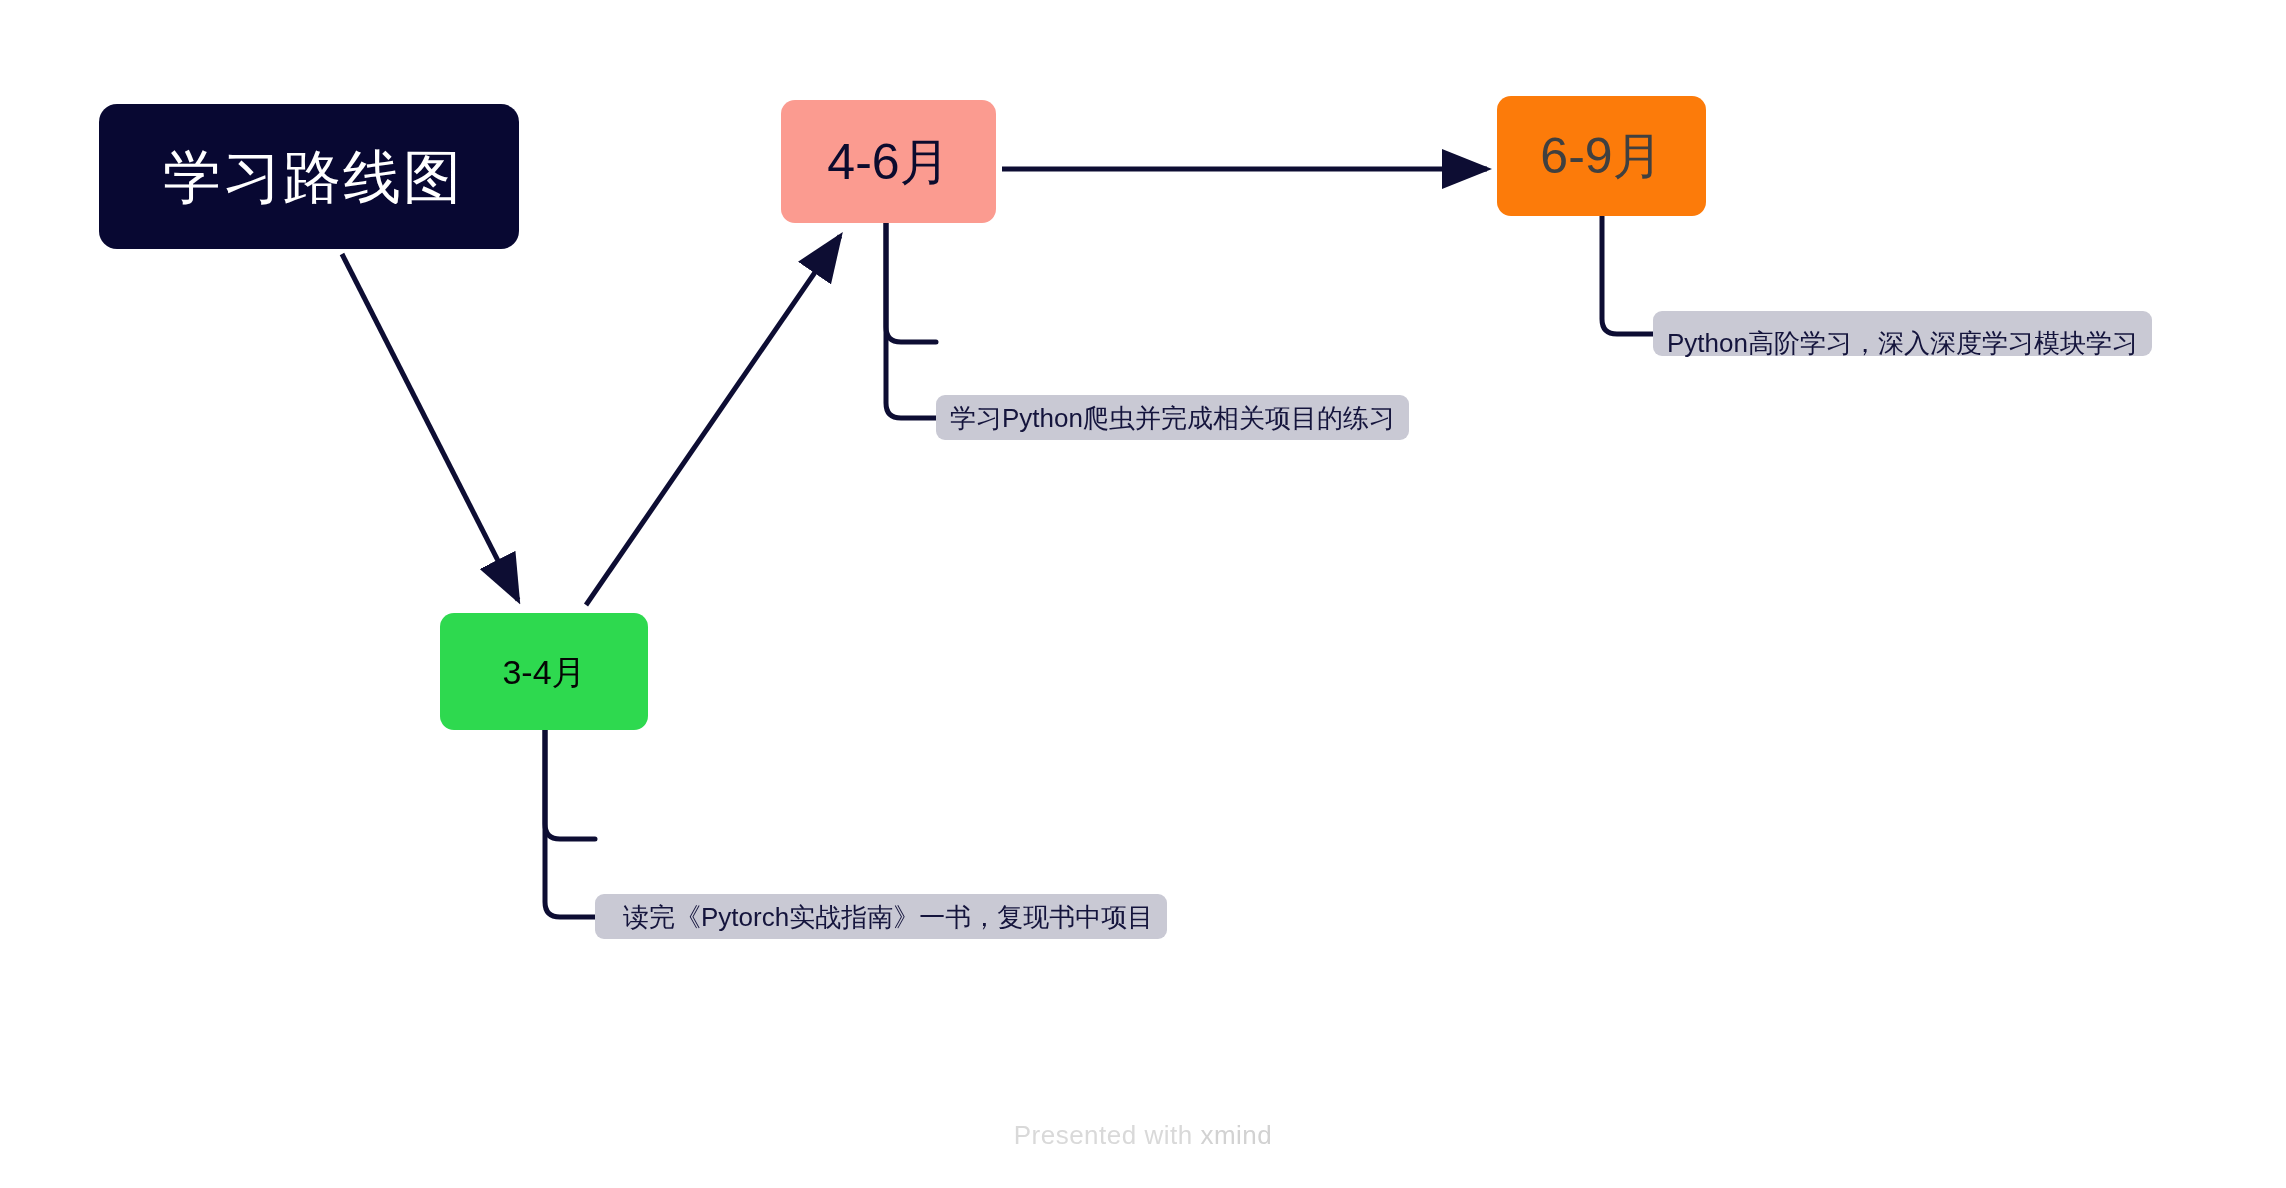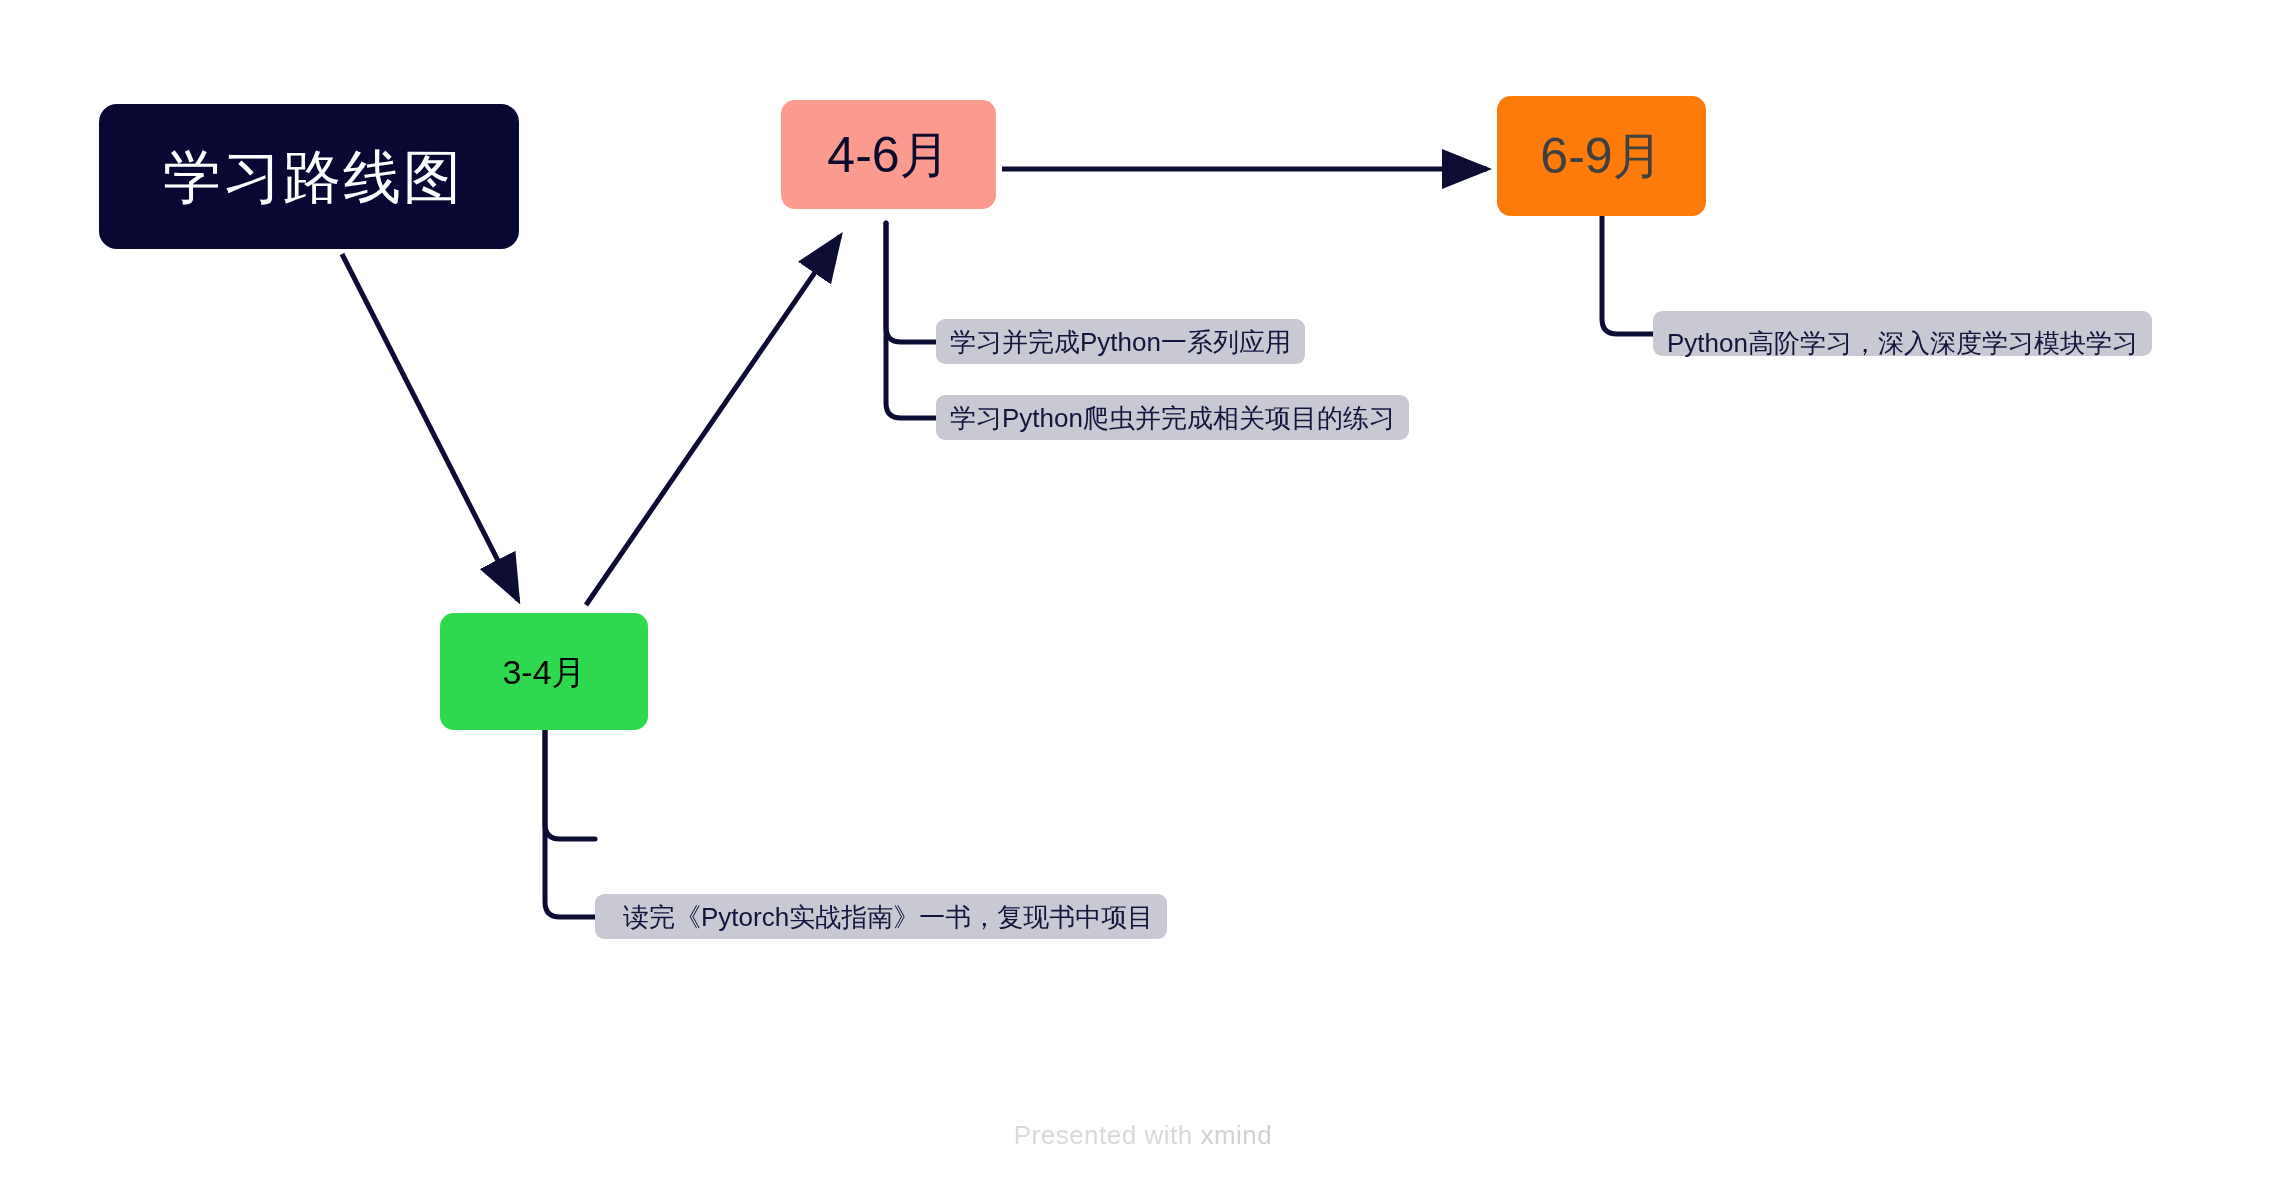--- a/index.html
+++ b/index.html
@@ -56,21 +56,21 @@
     width: 208px;
     height: 117px;
     background: #2ED94F;
     color: #050505;
     font-size: 34px;
   }
   .node-pink {
     left: 781px;
     top: 100px;
     width: 215px;
-    height: 109px;
+    height: 123px;
     background: #FB9B90;
     color: #0B0B2E;
     font-size: 50px;
   }
   .node-orange {
     left: 1497px;
     top: 96px;
     width: 209px;
     height: 120px;
     background: #FC7B0A;
@@ -152,23 +152,20 @@
   </div>
 
   <div class="node node-pink">
     <span>4-6月</span>
   </div>
 
   <div class="node node-orange">
     <span>6-9月</span>
   </div>
 
-  <div class="pill pill-p1">
-    <span>学习并完成Python一系列应用</span>
-  </div>
   <div class="pill pill-p2">
     <span>学习Python爬虫并完成相关项目的练习</span>
   </div>
 
   <div class="pill pill-o1">
     <span>Python高阶学习，深入深度学习模块学习</span>
   </div>
 
   <div class="pill pill-g2">
     <span>读完《Pytorch实战指南》一书，复现书中项目</span>

